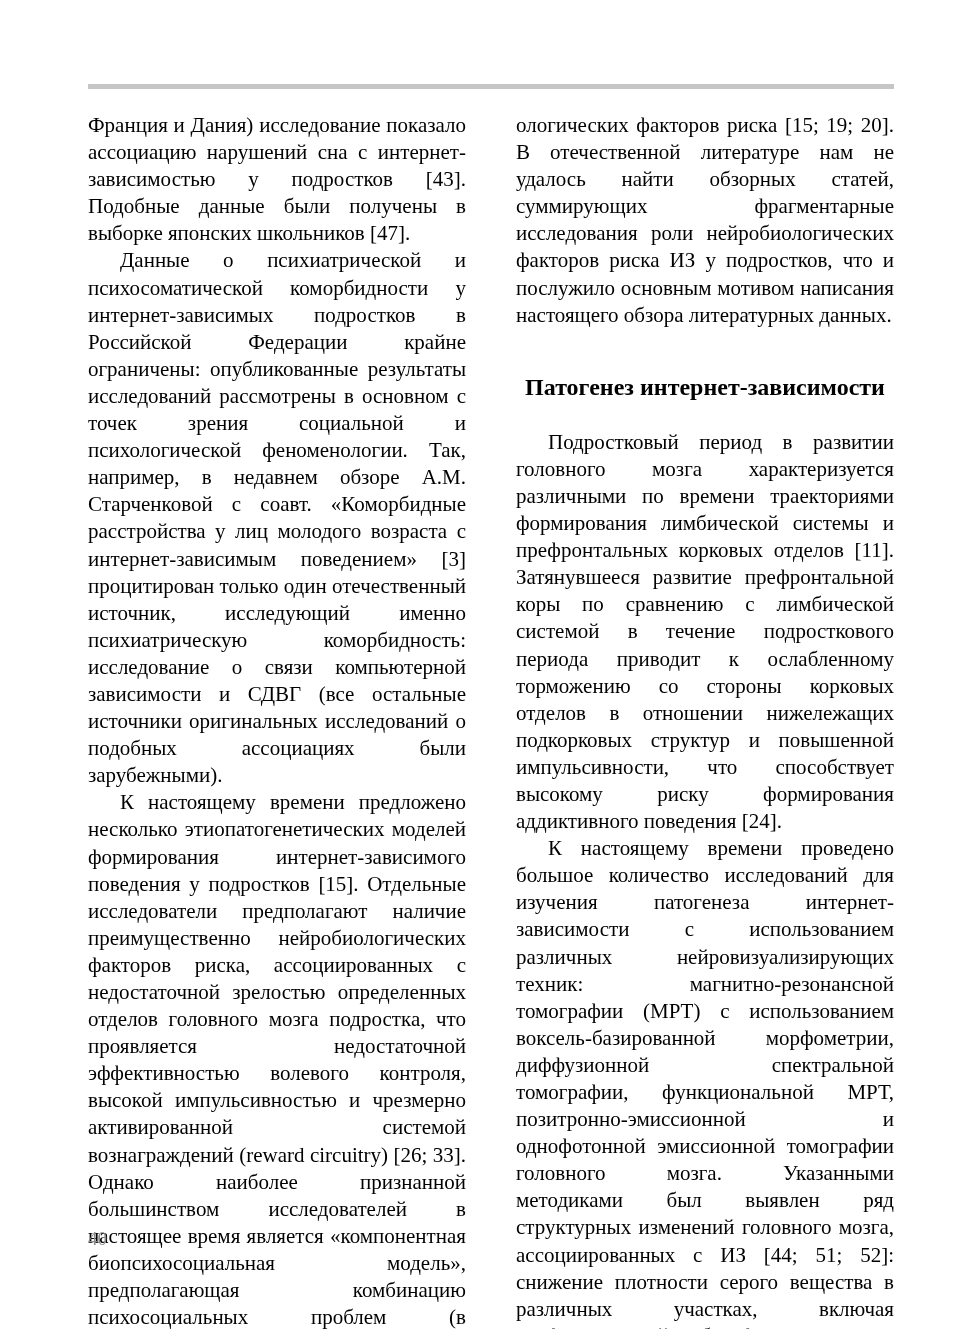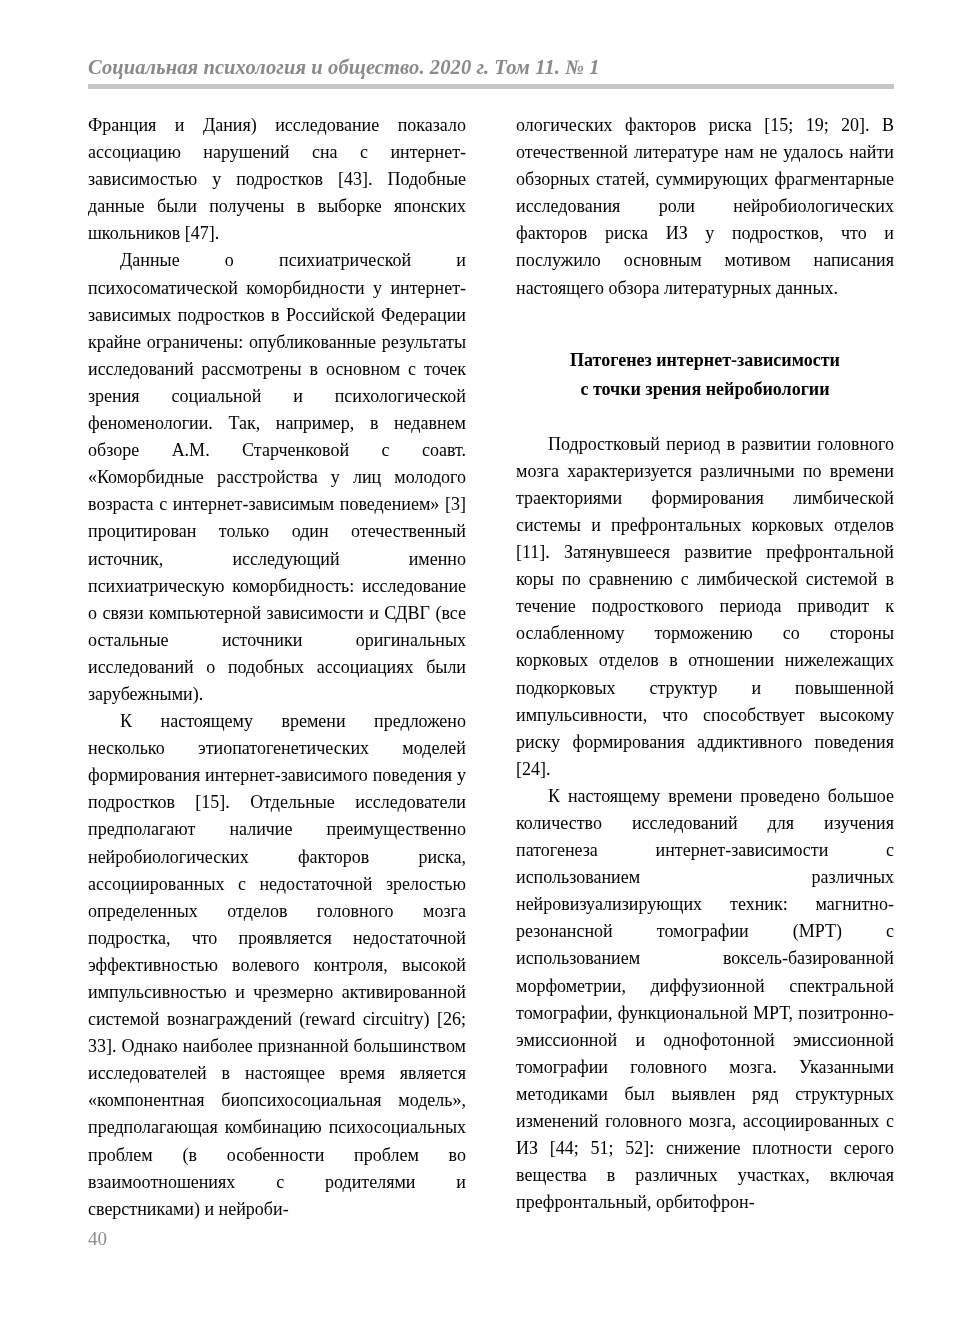--- a/index.html
+++ b/index.html
@@ -55,35 +55,35 @@
     display: flex;
     justify-content: space-between;
   }
   .column {
     width: 378px;
     box-sizing: border-box;
   }
 
   p.para {
     margin: 0;
-    font-size: 18px;
+    font-size: 21px;
     line-height: 27.1px;
     text-align: justify;
     text-indent: 32px;
     word-spacing: 0px;
     hyphens: none;
   }
   p.para.cont {
     text-indent: 0;
   }
 
   h2.section-title {
     margin: 0;
     padding: 0;
-    font-size: 18px;
+    font-size: 24px;
     line-height: 29px;
     font-weight: 700;
     text-align: center;
     text-indent: 0;
   }
   .spacer-above-title { height: 44px; }
   .spacer-below-title { height: 27px; }
 
   
   .folio {
@@ -93,40 +93,36 @@
     font-size: 19px;
     line-height: 22px;
     color: #8c8c8c;
   }
 </style>
 </head>
 <body>
 
 <div class="page">
 
-  <div class="running-head">
-    <div class="running-head-text">Социальная психология и общество. 2020 г. Том 11. № 1</div>
-  </div>
   <div class="header-rule"></div>
 
   <div class="columns">
 
     <div class="column">
       <p class="para cont">Франция и Дания) исследование показало ассоциацию нарушений сна с интернет-зависимостью у подростков [43]. Подобные данные были получены в выборке японских школьников [47].</p>
       <p class="para">Данные о психиатрической и психосоматической коморбидности у интернет-зависимых подростков в Российской Федерации крайне ограничены: опубликованные результаты исследований рассмотрены в основном с точек зрения социальной и психологической феноменологии. Так, например, в недавнем обзоре А.М. Старченковой с соавт. «Коморбидные расстройства у лиц молодого возраста с интернет-зависимым поведением» [3] процитирован только один отечественный источник, исследующий именно психиатрическую коморбидность: исследование о связи компьютерной зависимости и СДВГ (все остальные источники оригинальных исследований о подобных ассоциациях были зарубежными).</p>
       <p class="para">К настоящему времени предложено несколько этиопатогенетических моделей формирования интернет-зависимого поведения у подростков [15]. Отдельные исследователи предполагают наличие преимущественно нейробиологических факторов риска, ассоциированных с недостаточной зрелостью определенных отделов головного мозга подростка, что проявляется недостаточной эффективностью волевого контроля, высокой импульсивностью и чрезмерно активированной системой вознаграждений (reward circuitry) [26; 33]. Однако наиболее признанной большинством исследователей в настоящее время является «компонентная биопсихосоциальная модель», предполагающая комбинацию психосоциальных проблем (в особенности проблем во взаимоотношениях с родителями и сверстниками) и нейроби-</p>
     </div>
 
     <div class="column">
       <p class="para cont">ологических факторов риска [15; 19; 20]. В отечественной литературе нам не удалось найти обзорных статей, суммирующих фрагментарные исследования роли нейробиологических факторов риска ИЗ у подростков, что и послужило основным мотивом написания настоящего обзора литературных данных.</p>
 
       <div class="spacer-above-title"></div>
       <h2 class="section-title">
         <span>Патогенез интернет-зависимости</span><br>
-        <span>с точки зрения нейробиологии</span>
       </h2>
       <div class="spacer-below-title"></div>
 
       <p class="para">Подростковый период в развитии головного мозга характеризуется различными по времени траекториями формирования лимбической системы и префронтальных корковых отделов [11]. Затянувшееся развитие префронтальной коры по сравнению с лимбической системой в течение подросткового периода приводит к ослабленному торможению со стороны корковых отделов в отношении нижележащих подкорковых структур и повышенной импульсивности, что способствует высокому риску формирования аддиктивного поведения [24].</p>
       <p class="para">К настоящему времени проведено большое количество исследований для изучения патогенеза интернет-зависимости с использованием различных нейровизуализирующих техник: магнитно-резонансной томографии (МРТ) с использованием воксель-базированной морфометрии, диффузионной спектральной томографии, функциональной МРТ, позитронно-эмиссионной и однофотонной эмиссионной томографии головного мозга. Указанными методиками был выявлен ряд структурных изменений головного мозга, ассоциированных с ИЗ [44; 51; 52]: снижение плотности серого вещества в различных участках, включая префронтальный, орбитофрон-</p>
     </div>
 
   </div>
 
   <div class="folio">40</div>

